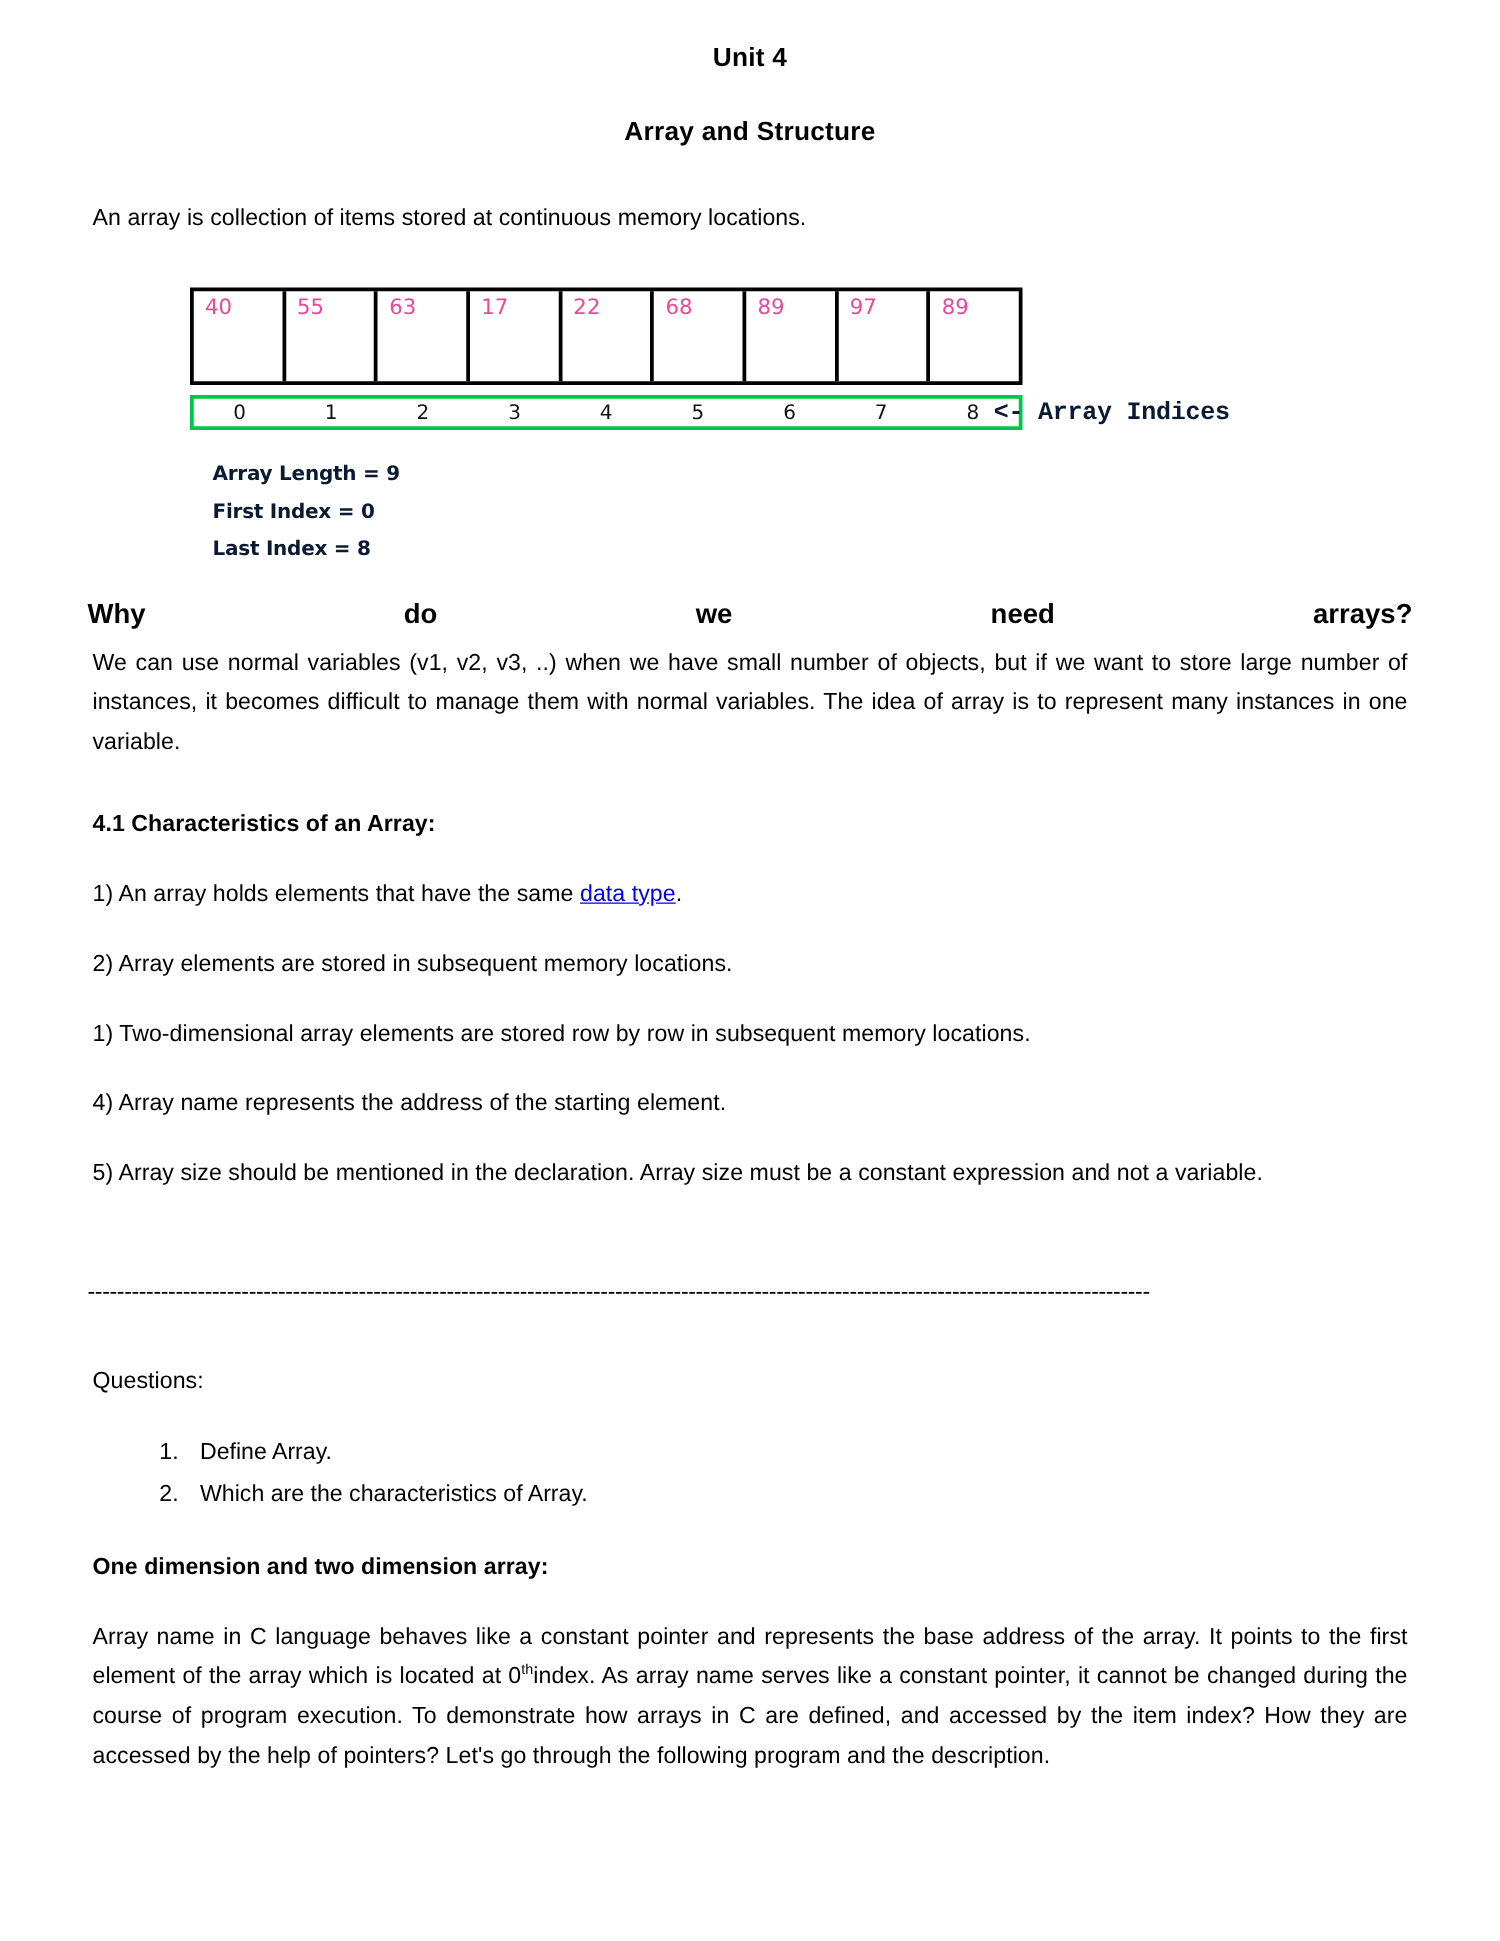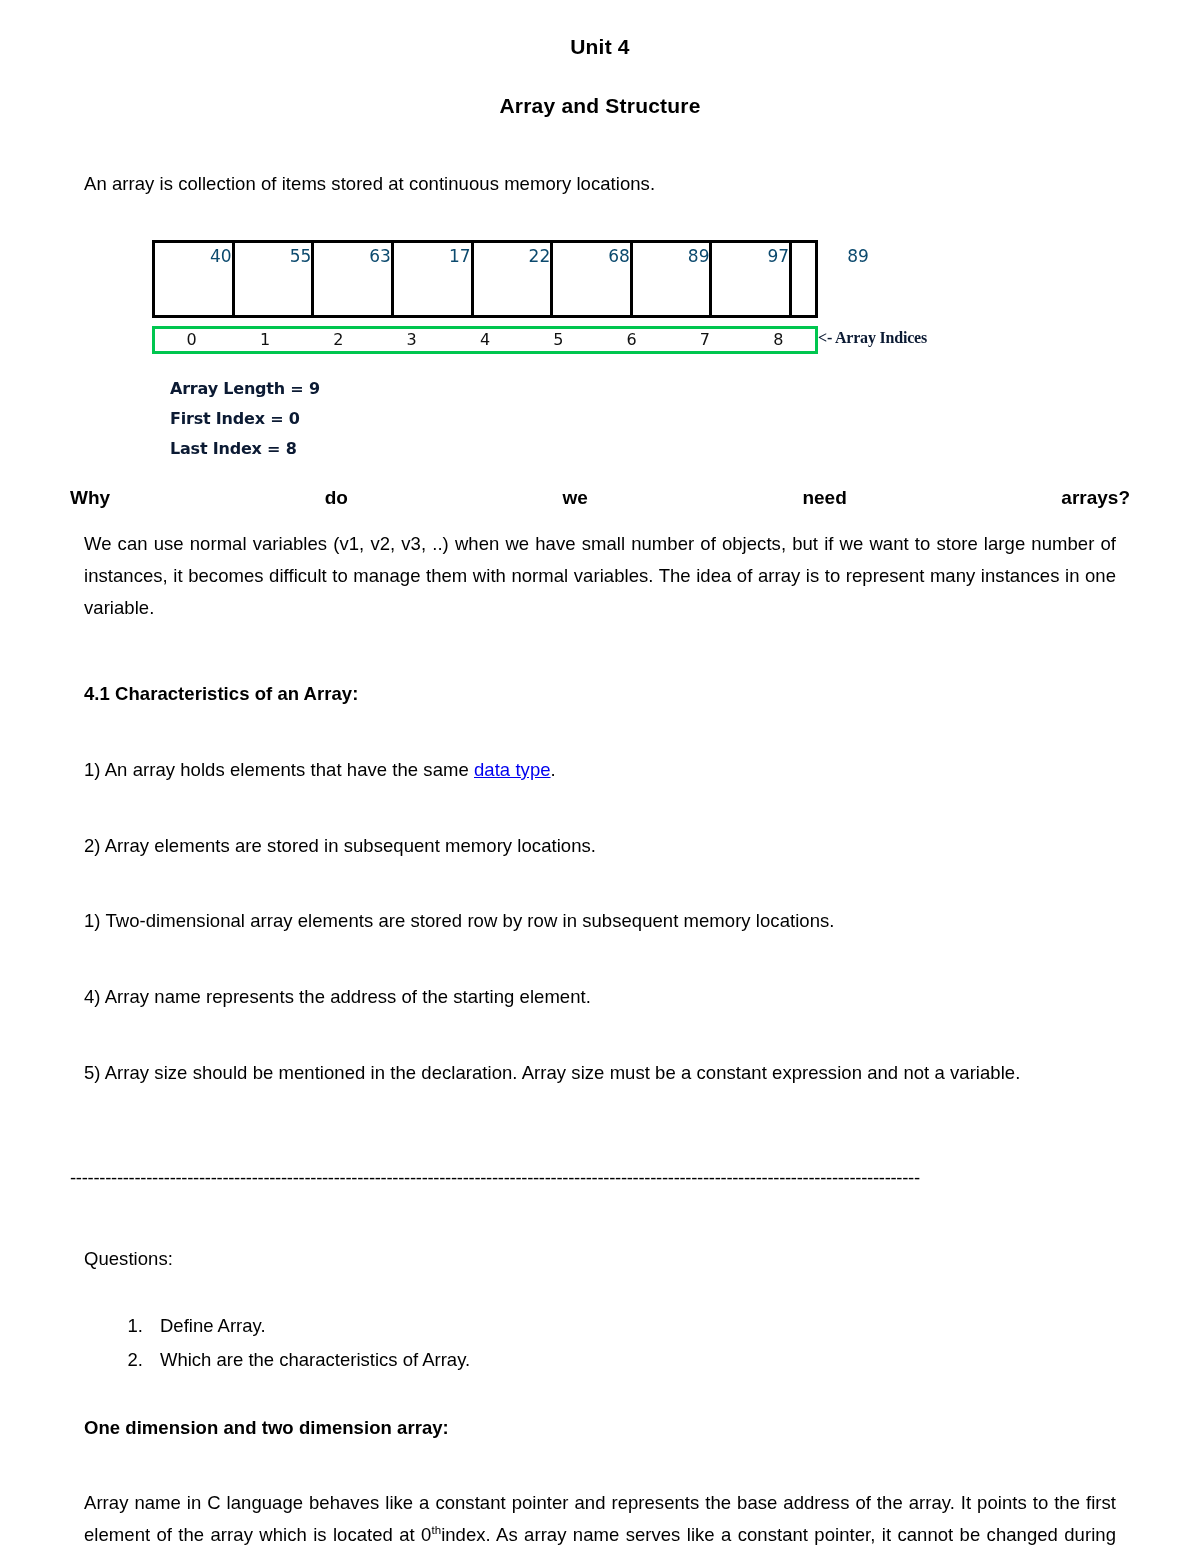--- a/index.html
+++ b/index.html
@@ -47,30 +47,30 @@
     margin: 0;
     padding-top: 38px;
     line-height: 1.0;
     letter-spacing: 0.2px;
   }
 
   
   .para {
     font-size: 18.5px;
     line-height: 1.72;
-    margin: 14px;
+    margin: 4px;
     text-align: justify;
     letter-spacing: 0.05px;
   }
   .intro-para {
     padding-top: 38px;
   }
   .para.nojust { text-align: left; }
   .spaced-heading {
-    font-size: 19px;
+    font-size: 22px;
     font-weight: bold;
     text-align: justify;
     text-align-last: justify;
     margin: 0;
     line-height: 1.72;
   }
 
   .gap-sm { height: 16px; }
   .gap-md { height: 26px; }
   .gap-lg { height: 40px; }
@@ -102,24 +102,23 @@
     box-sizing: border-box;
     display: flex;
     background: #ffffff;
   }
   .array-cell {
     flex: 1 1 0;
     border-right: 3px solid #000000;
     box-sizing: border-box;
     font-family: "DejaVu Sans", sans-serif;
     font-size: 17px;
-    color: #0c4a6e;
+    color: #ec4899;
     padding: 5px 0 0 9px;
     line-height: 1.05;
-    margin-left: 46px;
   }
   .array-cell:last-child { border-right: none; }
 
   .index-row {
     position: absolute;
     left: 82px;
     top: 94px;
     width: 666px;
     height: 28px;
     border: 3px solid #00c64f;
@@ -130,25 +129,25 @@
   .index-cell {
     flex: 1 1 0;
     text-align: center;
     font-family: "DejaVu Sans", sans-serif;
     font-size: 16px;
     color: #111111;
     line-height: 22px;
   }
   .indices-label {
     position: absolute;
-    left: 748px;
+    left: 725px;
     top: 97px;
-    font-family: Liberation Serif, serif;
-    font-weight: bold;
-    font-size: 16px;
+    font-family: Liberation Mono, monospace;
+    font-weight: bold;
+    font-size: 20px;
     color: #0b1a33;
     white-space: nowrap;
     letter-spacing: -0.2px;
   }
   .fig-notes {
     position: absolute;
     left: 100px;
     top: 142px;
     font-family: "DejaVu Sans", sans-serif;
     font-weight: bold;

